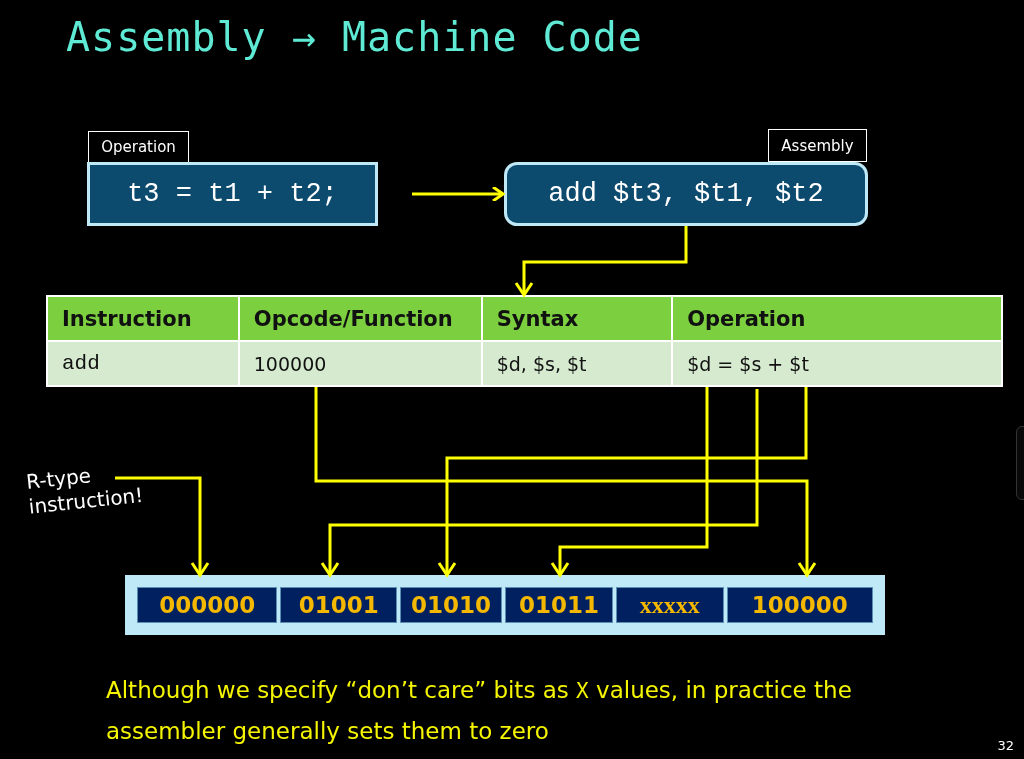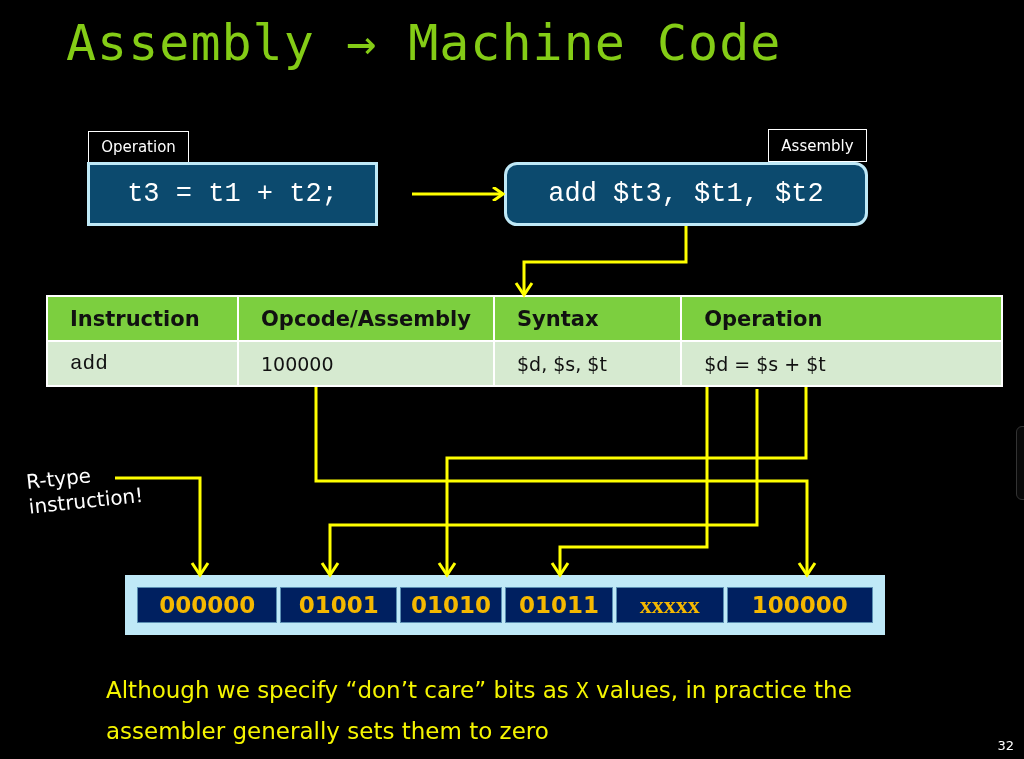--- a/index.html
+++ b/index.html
@@ -1,26 +1,26 @@
 <!DOCTYPE html>
 <html><head>
 <meta charset="utf-8">
 <style>
   html, body { margin:0; padding:0; background:#000; }
   body { width:1024px; height:759px; position:relative; overflow:hidden; font-family:"DejaVu Sans", sans-serif; }
   .abs { position:absolute; }
-  #title { left:66px; top:14px; font-family:"DejaVu Sans Mono", monospace; font-size:50px; color:#84cc16; letter-spacing:1px; white-space:nowrap; }
+  #title { left:66px; top:14px; font-family:"DejaVu Sans Mono", monospace; font-size:40px; color:#5eead4; letter-spacing:1px; white-space:nowrap; }
   .label-box { background:#000; border:1.5px solid #fff; color:#fff; font-size:15px; display:flex; align-items:center; justify-content:center; box-sizing:border-box; }
   .code-box { background:#0c4a6e; border:3px solid #bfe9f7; box-sizing:border-box; color:#fff; font-family:"Liberation Mono", monospace; font-size:27px; display:flex; align-items:center; justify-content:center; white-space:pre; }
   #op-label { left:88px; top:131px; width:101px; height:32px; }
   #asm-label { left:768px; top:129px; width:99px; height:33px; }
   #op-box { left:87px; top:162px; width:291px; height:64px; }
   #asm-box { left:504px; top:162px; width:364px; height:64px;border-radius:13px; }
   #table { left:46px; top:295px; width:957px; border-collapse:collapse; background:#fff; }
-  #table td, #table th { border:2px solid #fff; text-align:left; padding:0 22px; box-sizing:border-box; }
+  #table td, #table th { border:2px solid #fff; text-align:left; padding:0 14px; box-sizing:border-box; }
   #table th { background:#7ccf3f; color:#111; font-size:21px; height:45px; font-weight:bold; }
   #table td { background:#d6ead0; color:#111; font-size:19px; height:45px;margin-top:27px; }
   #table td.mono { font-family:"Liberation Mono", monospace; font-size:21px; }
   #bits { left:125px; top:575px; width:760px; height:60px; background:#bfe9f7; display:flex; padding:12px; box-sizing:border-box; gap:3px; }
   .bit { background:#002060; color:#f5b800; font-weight:bold; font-size:23px; display:flex; align-items:center; justify-content:center; height:100%; box-sizing:border-box; border:1px solid #5a8fb3; }
   .bit.x { font-family:"Liberation Serif", serif; font-size:24px; }
   #rtype { left:25px; top:470px; color:#fff; font-size:20px; transform:rotate(-6deg); transform-origin:left top; line-height:25px; }
   #note { left:106px; top:670px; color:#f5f500; font-size:23px; line-height:40px; width:850px; }
   #note .mx { font-family:"DejaVu Sans Mono", monospace; font-size:21px; }
   #pagenum { right:10px; top:738px; color:#fff; font-size:13px; }
@@ -45,21 +45,21 @@
 <table id="table" class="abs">
   <colgroup>
     <col style="width:192px">
       <col style="width:243px">
       <col style="width:191px">
       <col style="width:331px">
   </colgroup>
   <tbody>
       <tr>
     <th>Instruction</th>
-    <th>Opcode/Assembly</th>
+    <th>Opcode/Function</th>
     <th>Syntax</th>
     <th>Operation</th>
   </tr>
   <tr>
     <td class="mono">add</td>
     <td>100000</td>
     <td>$d, $s, $t</td>
     <td>$d = $s + $t</td>
   </tr>
 </tbody>

